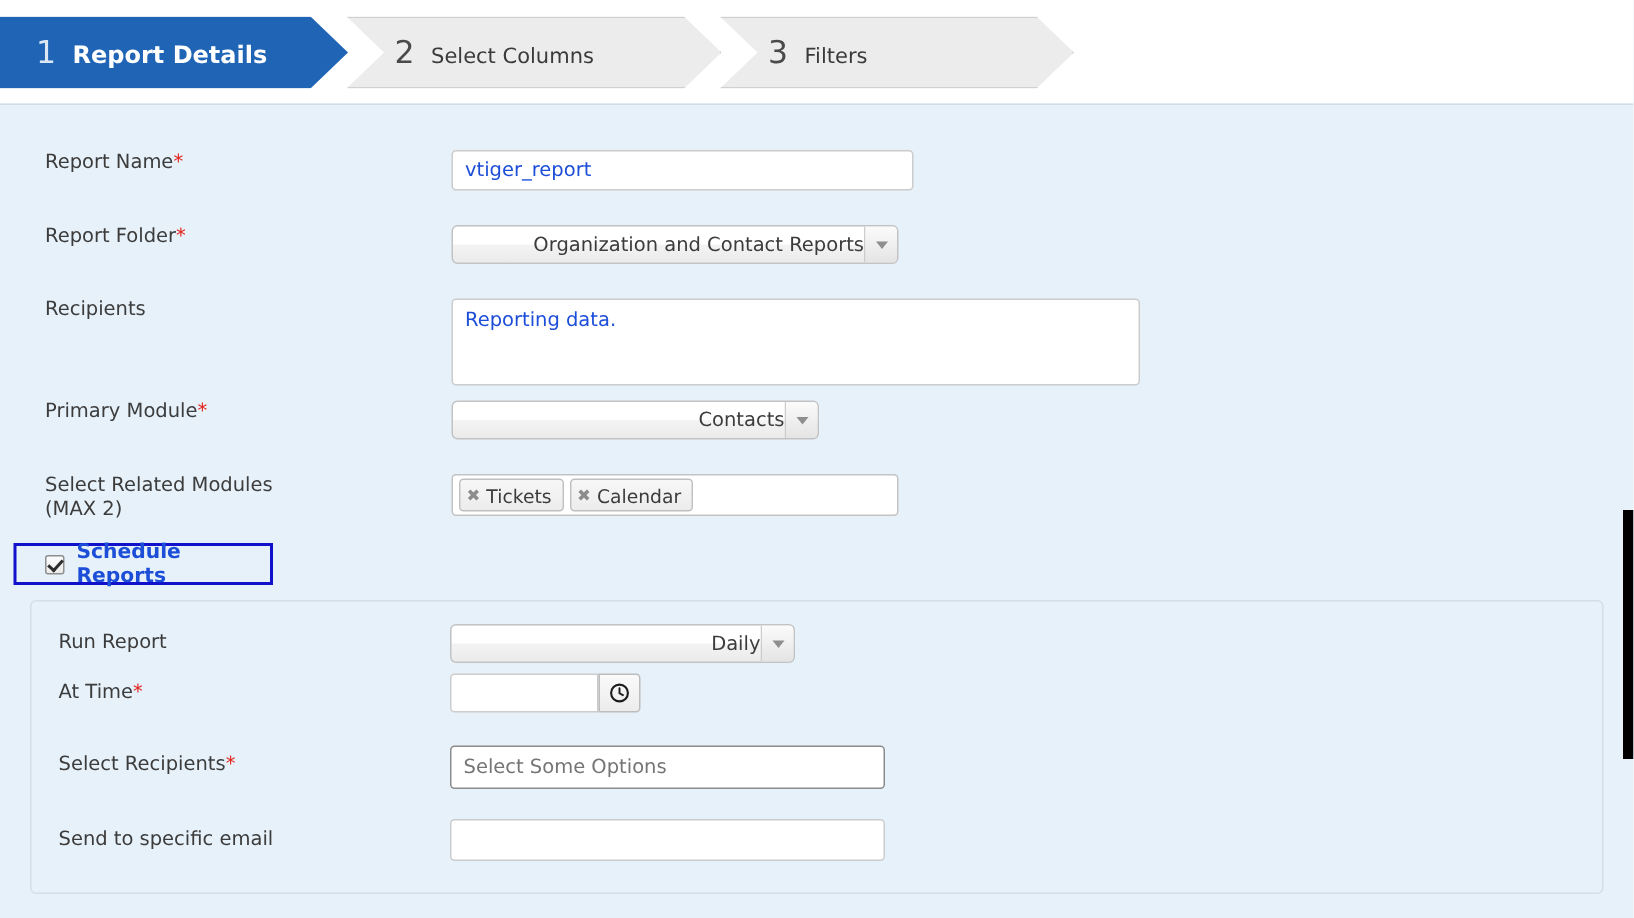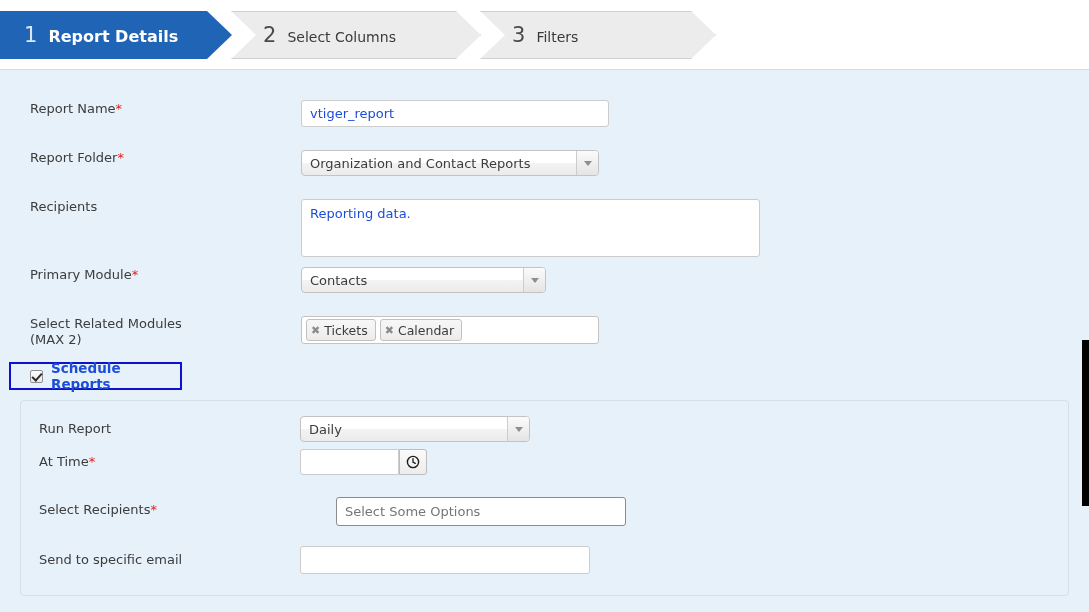--- a/index.html
+++ b/index.html
@@ -130,20 +130,21 @@
     display: flex;
     align-items: center;
     font-size: 13px;
     color: #3c3c3c;
   }
   .sel .sel-text {
     flex: 1;
     padding-left: 8px;
     overflow: hidden;
     white-space: nowrap;
+    text-align: right;
   }
   .sel .sel-arrow {
     width: 22px;
     height: 100%;
     box-sizing: border-box;
     border-left: 1px solid #cccccc;
     border-radius: 0 3px 3px 0;
     background: linear-gradient(to bottom, #fbfbfb 0%, #e4e4e4 100%);
     display: flex;
     align-items: center;
@@ -342,18 +343,18 @@
 <div class="lbl" style="left:39px; top:454px;"><span>At Time</span><span class="req">*</span></div>
 <input class="txtinput" style="left: 300px; top: 449px; width: 99px; height: 26px; border-radius: 3px 0px 0px 3px;" value="">
 <div class="clock-btn" style="left:399px; top:449px;">
   <svg width="14" height="14" viewBox="0 0 16 16">
     <circle cx="8" cy="8" r="6.4" fill="none" stroke="#1c1c1c" stroke-width="1.6"></circle>
     <path d="M8 4.3 V8.2 L10.6 9.6" fill="none" stroke="#1c1c1c" stroke-width="1.5" stroke-linecap="round"></path>
   </svg>
 </div>
 
 <div class="lbl" style="left:39px; top:502px;"><span>Select Recipients</span><span class="req">*</span></div>
-<input class="txtinput strong-border" style="left: 300px; top: 497px; width: 290px; height: 29px; margin-left: 36px;" placeholder="Select Some Options">
+<input class="txtinput strong-border" style="left: 300px; top: 497px; width: 290px; height: 29px;" placeholder="Select Some Options">
 
 <div class="lbl" style="left:39px; top:552px;">Send to specific email</div>
 <input class="txtinput" style="left: 300px; top: 546px; width: 290px; height: 28px;" placeholder="">
 
 <div class="scroll-thumb"></div>
 
 </body></html>

